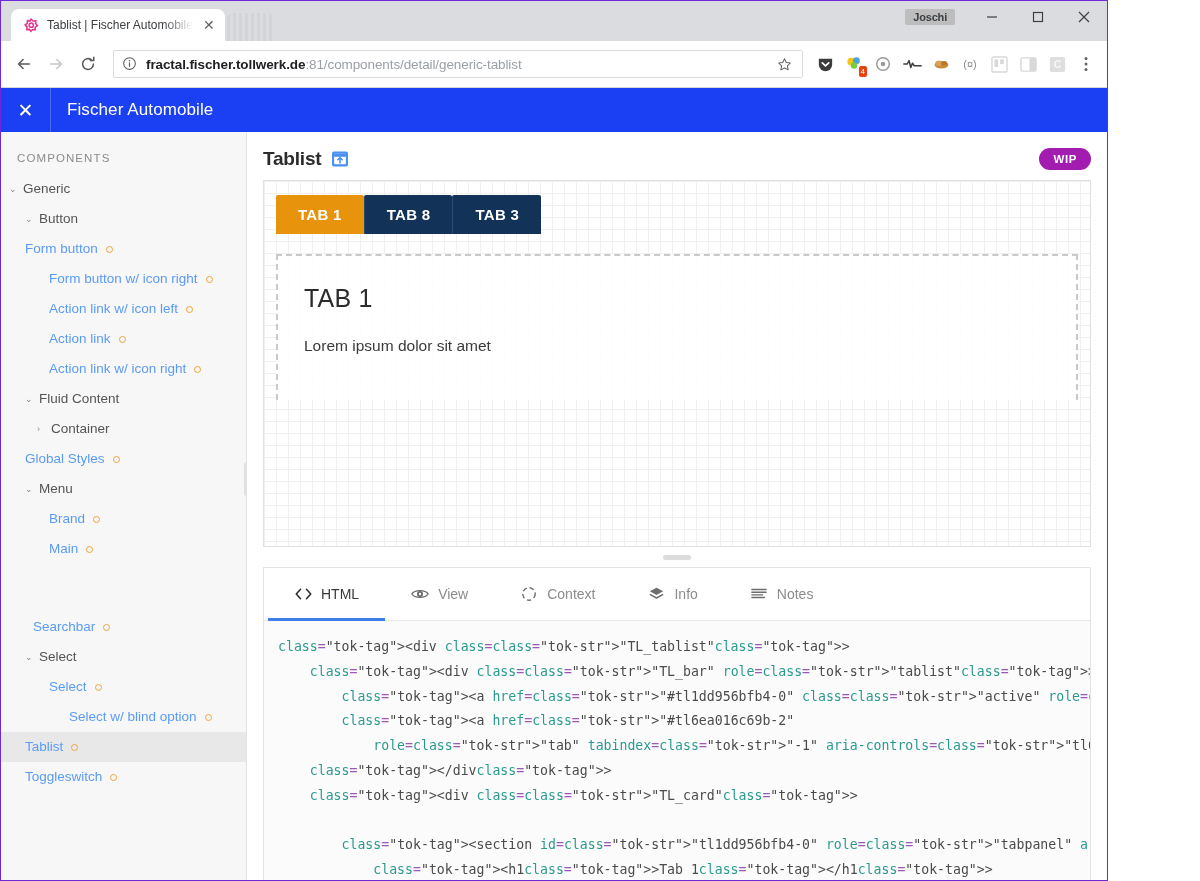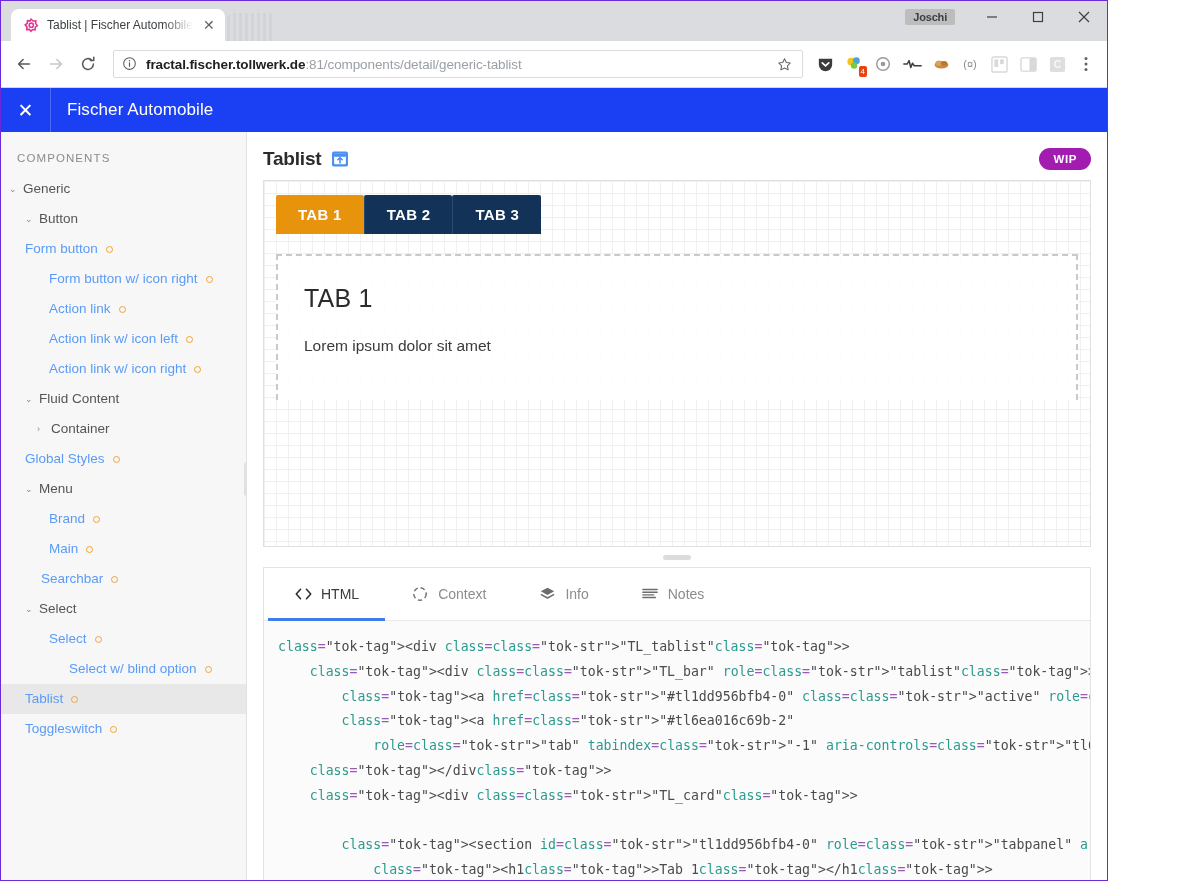--- a/index.html
+++ b/index.html
@@ -455,25 +455,25 @@
             </div>
             <div class="sb-item leaf" style="padding-left: 24px;">
               <span>Form button</span>
               <span class="sb-dot"></span>
             </div>
             <div class="sb-item leaf" style="padding-left: 48px;">
               <span>Form button w/ icon right</span>
               <span class="sb-dot"></span>
             </div>
             <div class="sb-item leaf" style="padding-left: 48px;">
+              <span>Action link w/ icon left</span>
+              <span class="sb-dot"></span>
+            </div>
+            <div class="sb-item leaf" style="padding-left: 48px;">
               <span>Action link</span>
-              <span class="sb-dot"></span>
-            </div>
-            <div class="sb-item leaf" style="padding-left: 48px;">
-              <span>Action link w/ icon left</span>
               <span class="sb-dot"></span>
             </div>
             <div class="sb-item leaf" style="padding-left: 48px;">
               <span>Action link w/ icon right</span>
               <span class="sb-dot"></span>
             </div>
             <div class="sb-item group" style="padding-left: 24px;">
               <span class="caret">⌄</span>
               <span>Fluid Content</span>
             </div>
@@ -490,21 +490,21 @@
               <span>Menu</span>
             </div>
             <div class="sb-item leaf" style="padding-left: 48px;">
               <span>Brand</span>
               <span class="sb-dot"></span>
             </div>
             <div class="sb-item leaf" style="padding-left: 48px;">
               <span>Main</span>
               <span class="sb-dot"></span>
             </div>
-            <div class="sb-item leaf" style="padding-left: 40px;">
+            <div class="sb-item leaf" style="padding-left: 32px; margin-top: 48px;">
               <span>Searchbar</span>
               <span class="sb-dot"></span>
             </div>
             <div class="sb-item group" style="padding-left: 24px;">
               <span class="caret">⌄</span>
               <span>Select</span>
             </div>
             <div class="sb-item leaf" style="padding-left: 48px;">
               <span>Select</span>
               <span class="sb-dot"></span>
@@ -539,21 +539,21 @@
               <path d="M9 13 V8 M6.8 9.8 L9 7.6 L11.2 9.8" fill="none" stroke="#4a90f0" stroke-width="1.5" stroke-linecap="round" stroke-linejoin="round"></path>
             </svg>
           </span>
           <span class="wip-badge">WIP</span>
         </div>
 
         <div class="preview-wrap">
           <div class="preview">
             <div class="tl-bar" id="tl-bar">
                 <span class="tl-tab active" style="background: rgb(232, 147, 12);">TAB 1</span>
-                <span class="tl-tab idle" style="background: rgb(18, 50, 87);">TAB 2</span>
+                <span class="tl-tab idle" style="background: rgb(18, 50, 87);">TAB 8</span>
                 <span class="tl-tab idle" style="background: rgb(18, 50, 87);">TAB 3</span>
               </div>
             <div class="tl-card">
               <h1>TAB 1</h1>
               <p>Lorem ipsum dolor sit amet</p>
             </div>
           </div>
         </div>
 
         <div class="splitter">
@@ -562,20 +562,30 @@
 
         <div class="panel">
           <div class="panel-tabs" id="panel-tabs">
               <div class="p-tab active">
                 <span class="pi">
                   <svg width="17" height="14" viewBox="0 0 20 14">
                     <path d="M6.5 1.5 L1.5 7 L6.5 12.5 M13.5 1.5 L18.5 7 L13.5 12.5" fill="none" stroke="currentColor" stroke-width="1.8" stroke-linecap="round" stroke-linejoin="round"></path>
                   </svg>
                 </span>
                 <span>HTML</span>
+              </div>
+              <div class="p-tab">
+                <span class="pi">
+                  <svg width="18" height="14" viewBox="0 0 20 14">
+                    <path d="M1 7 C4 2 16 2 19 7 C16 12 4 12 1 7 Z" fill="none" stroke="currentColor" stroke-width="1.5"></path>
+                    <circle cx="10" cy="7" r="3.4" fill="currentColor"></circle>
+                    <circle cx="10" cy="7" r="1.3" fill="#fff"></circle>
+                  </svg>
+                </span>
+                <span>View</span>
               </div>
               <div class="p-tab">
                 <span class="pi">
                   <svg width="16" height="16" viewBox="0 0 18 18">
                     <circle cx="9" cy="9" r="7" fill="none" stroke="currentColor" stroke-width="1.6" stroke-dasharray="5 3.2"></circle>
                   </svg>
                 </span>
                 <span>Context</span>
               </div>
               <div class="p-tab">

